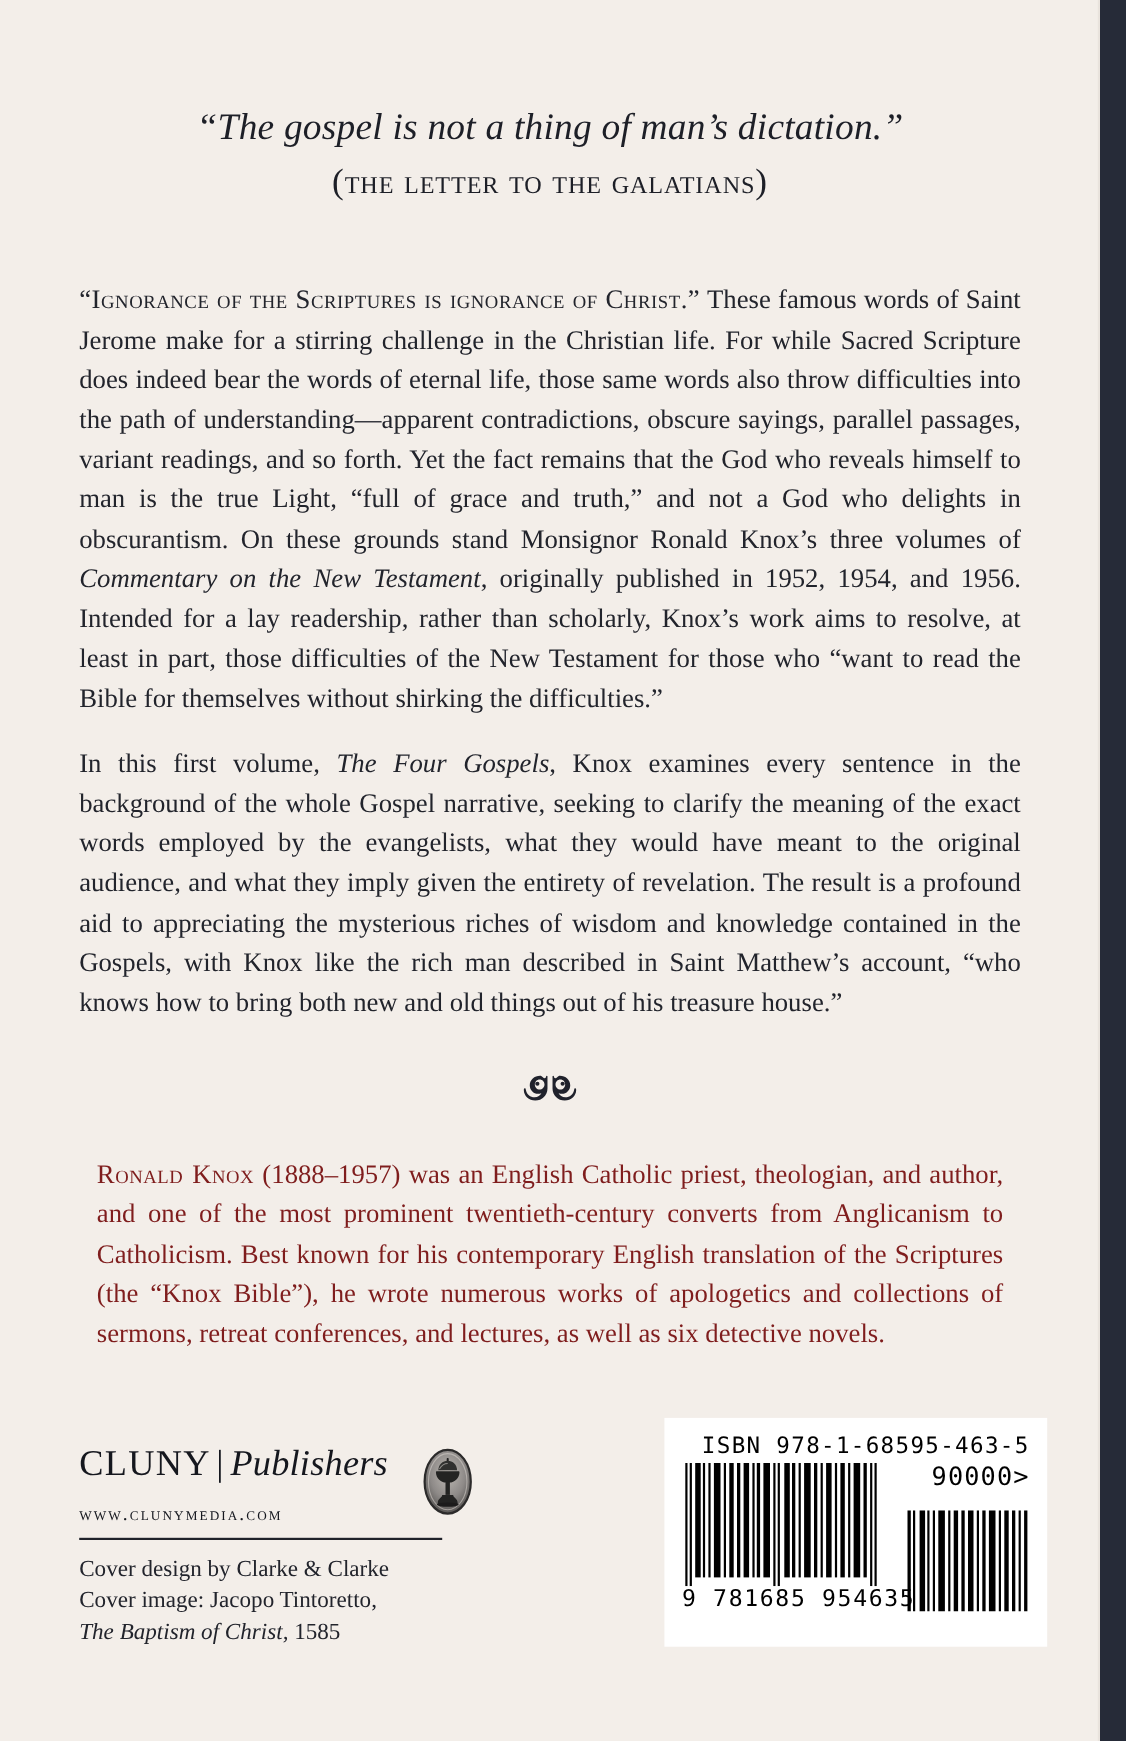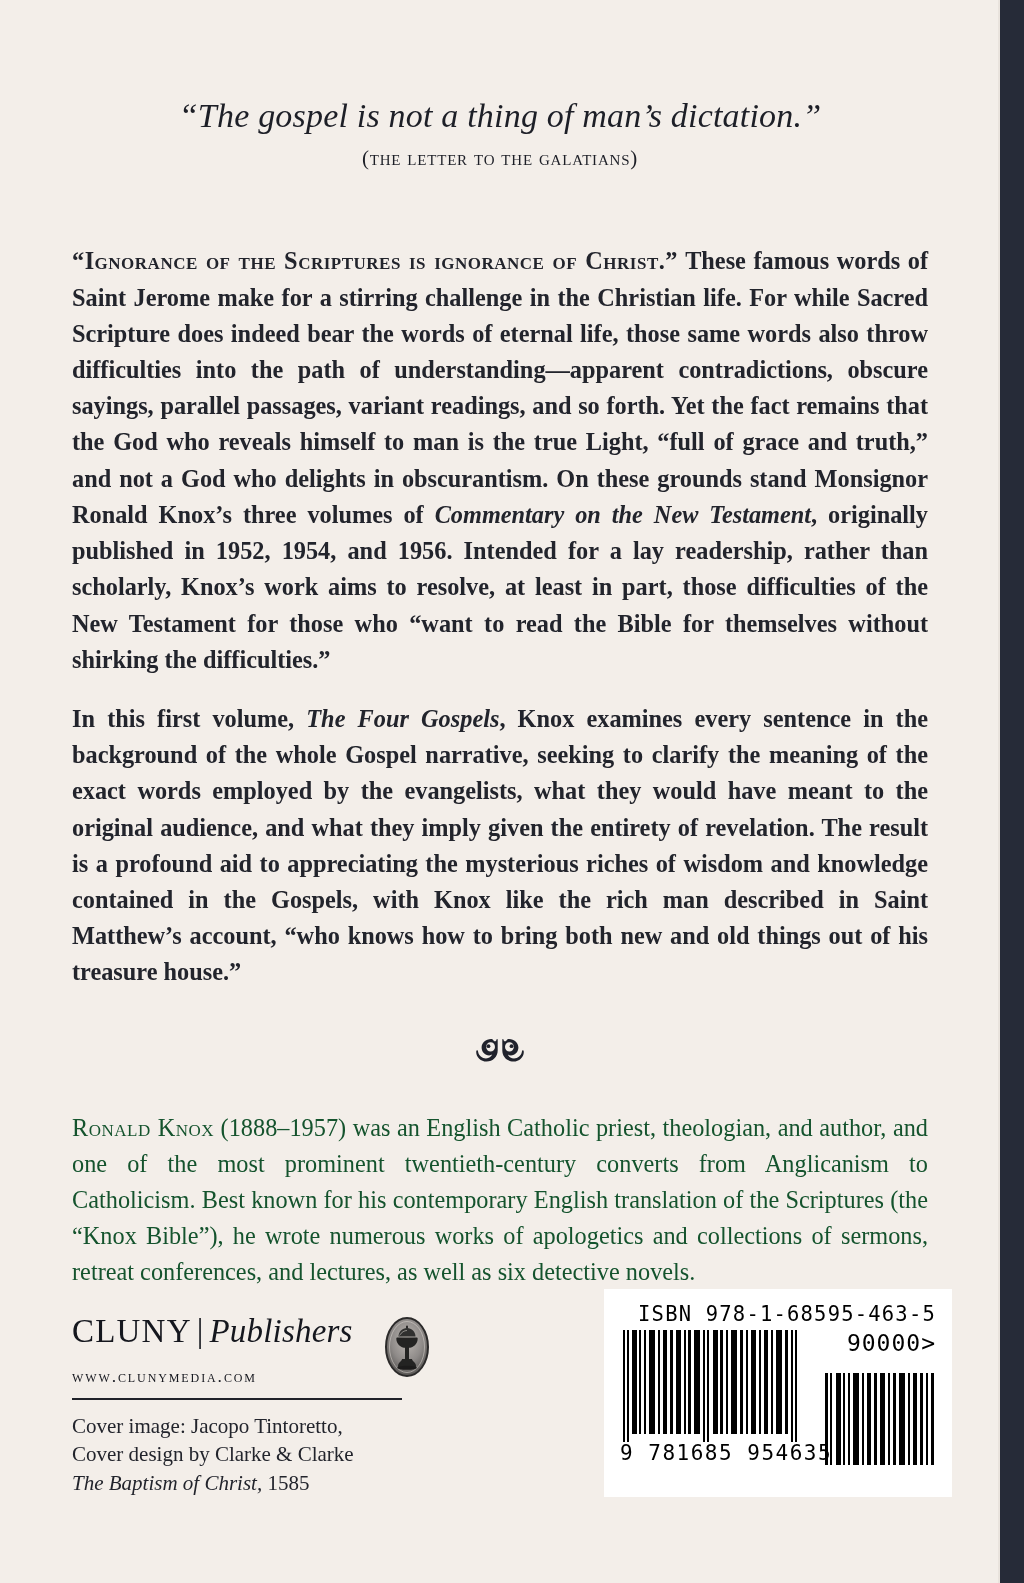--- a/index.html
+++ b/index.html
@@ -54,39 +54,38 @@
   .epigraph-quote {
     font-style: italic;
     font-size: 34px;
     line-height: 1.22;
     letter-spacing: 0.2px;
     color: #1d1f27;
     margin: 0;
   }
   .epigraph-source {
     margin: 10px 0 0 0;
-    font-size: 21px;
+    font-size: 32px;
     font-variant: small-caps;
     letter-spacing: 0.8px;
     color: #1d1f27;
   }
 
   
   .body-copy {
     margin-top: 72px;
   }
   .para {
     font-size: 24.3px;
     line-height: 36.2px;
     text-align: justify;
     text-justify: inter-word;
     margin: 0 0 23px 0;
     hyphens: auto;
     color: #22242c;
-    font-weight: bold;
   }
   .para.last { margin-bottom: 0; }
   .smallcaps {
     font-variant: small-caps;
     letter-spacing: 0.5px;
   }
   .ital { font-style: italic; }
 
   
   .ornament {
@@ -94,22 +93,22 @@
     margin: 42px 0 40px 0;
     line-height: 1;
   }
   .ornament svg { display: inline-block; }
 
   
   .bio {
     font-size: 24.3px;
     line-height: 36.2px;
     text-align: justify;
-    margin: 0;
-    color: #14532d;
+    margin: 16px;
+    color: #7f1d1d;
   }
 
   
   .footer {
     position: absolute;
     left: 72px;
     right: 72px;
     bottom: 86px;
     display: flex;
     align-items: flex-end;
@@ -273,22 +272,22 @@
               <ellipse cx="23" cy="51.8" rx="10" ry="2" fill="#1c1b1b"></ellipse>
             </g>
             <path d="M15.5 19.5c2-3.5 5-5 7.5-5" fill="none" stroke="#cfcac5" stroke-width="1" opacity="0.6"></path>
           </svg>
         </div>
       </div>
 
       <hr class="rule">
 
       <div class="credit">
+        <div>Cover design by Clarke &amp; Clarke</div>
         <div>Cover image: Jacopo Tintoretto,</div>
-        <div>Cover design by Clarke &amp; Clarke</div>
         <div><span class="ital">The Baptism of Christ,</span><span> 1585</span></div>
       </div>
 
     </div>
 
     <div class="barcode-block">
       <div class="isbn-line">ISBN 978-1-68595-463-5</div>
 
       <div class="bars-area">
 

